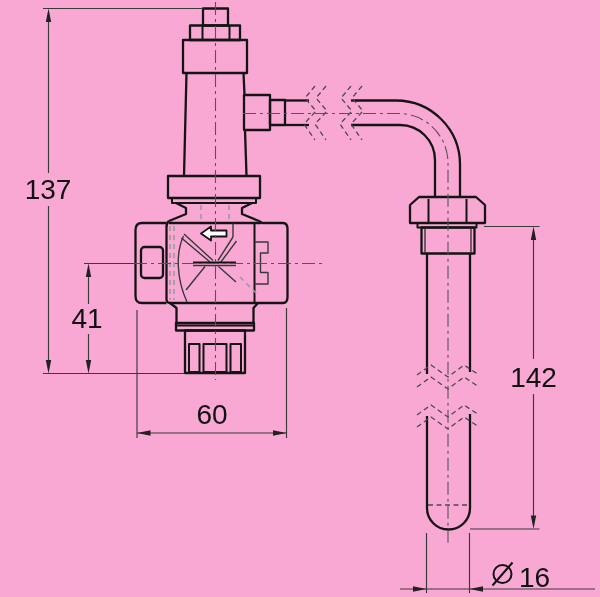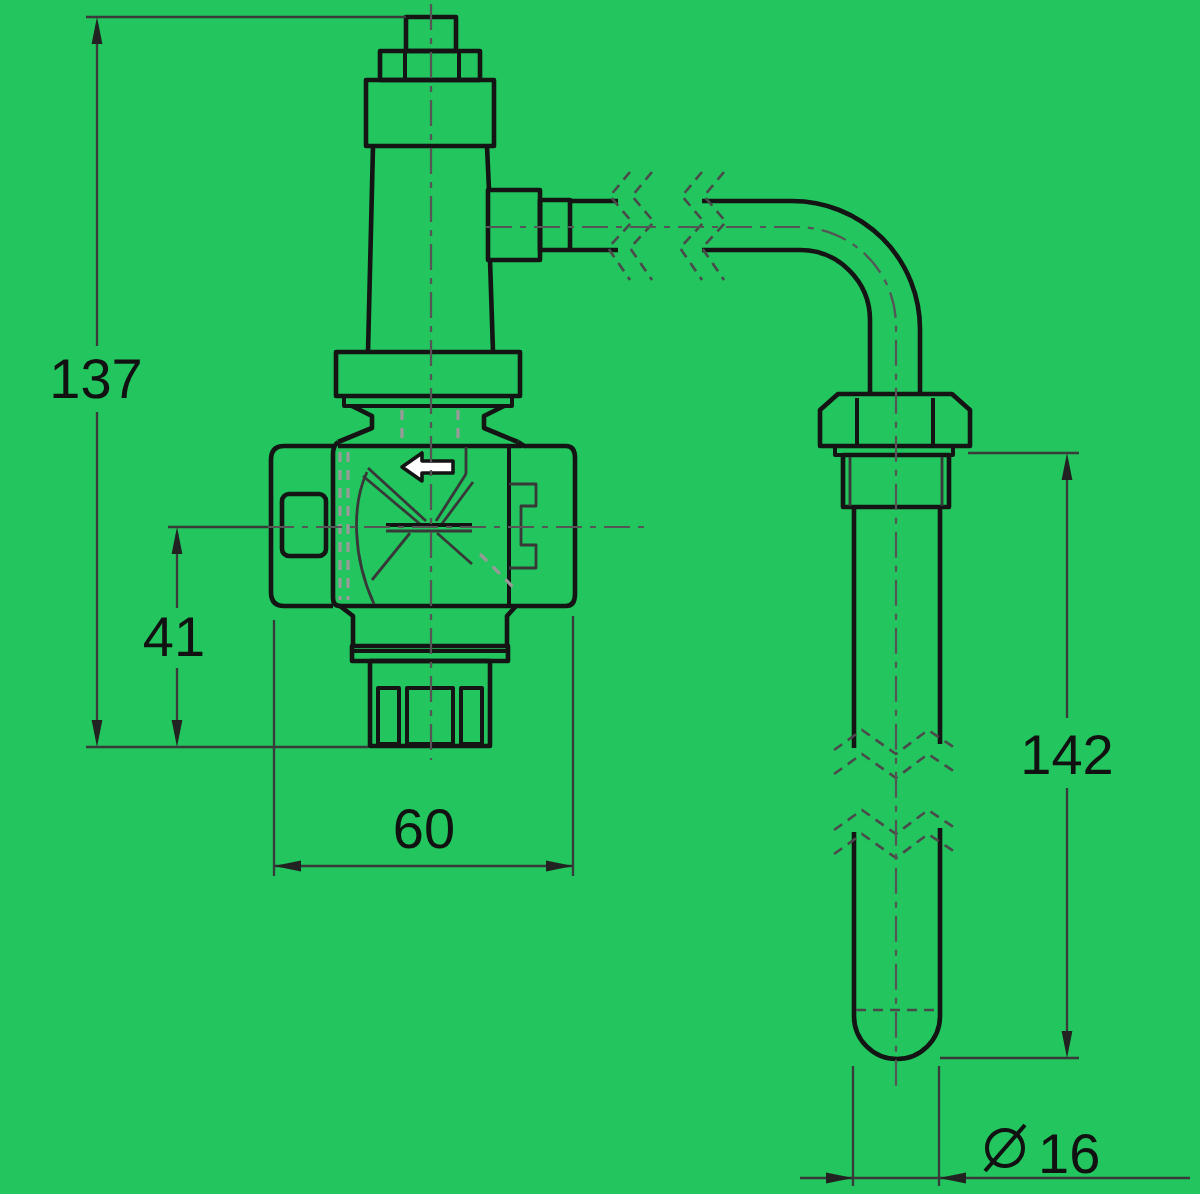--- a/index.html
+++ b/index.html
@@ -1,16 +1,16 @@
 <!DOCTYPE html>
 <html><head>
 <meta charset="utf-8">
 <style>
   html,body{margin:0;padding:0;background:#fff;}
-  .stage{position:relative;width:600px;height:597px;background:#22c55e;overflow:hidden;}
+  .stage{position:relative;width:600px;height:597px;background:#f9a8d4;overflow:hidden;}
   svg{display:block;}
   .ol   {fill:none;stroke:#141414;stroke-width:2.3;stroke-linejoin:round;}
   .ol2  {fill:none;stroke:#141414;stroke-width:2;stroke-linejoin:round;}
   .thin {fill:none;stroke:#383838;stroke-width:1.4;stroke-linejoin:round;}
   .cl   {fill:none;stroke:#555;stroke-width:1.1;stroke-dasharray:13 4 3 4;}
   .hid  {fill:none;stroke:#9a9a9a;stroke-width:1.6;stroke-dasharray:5 4;}
   .brk  {fill:none;stroke:#4a4a4a;stroke-width:1.3;stroke-dasharray:5 3.5;}
   .dim  {fill:none;stroke:#3a3a3a;stroke-width:1.15;}
   .arr  {fill:#222;stroke:none;}
   .dimtxt{font-family:"Liberation Sans","DejaVu Sans",sans-serif;font-size:28px;fill:#111;}

